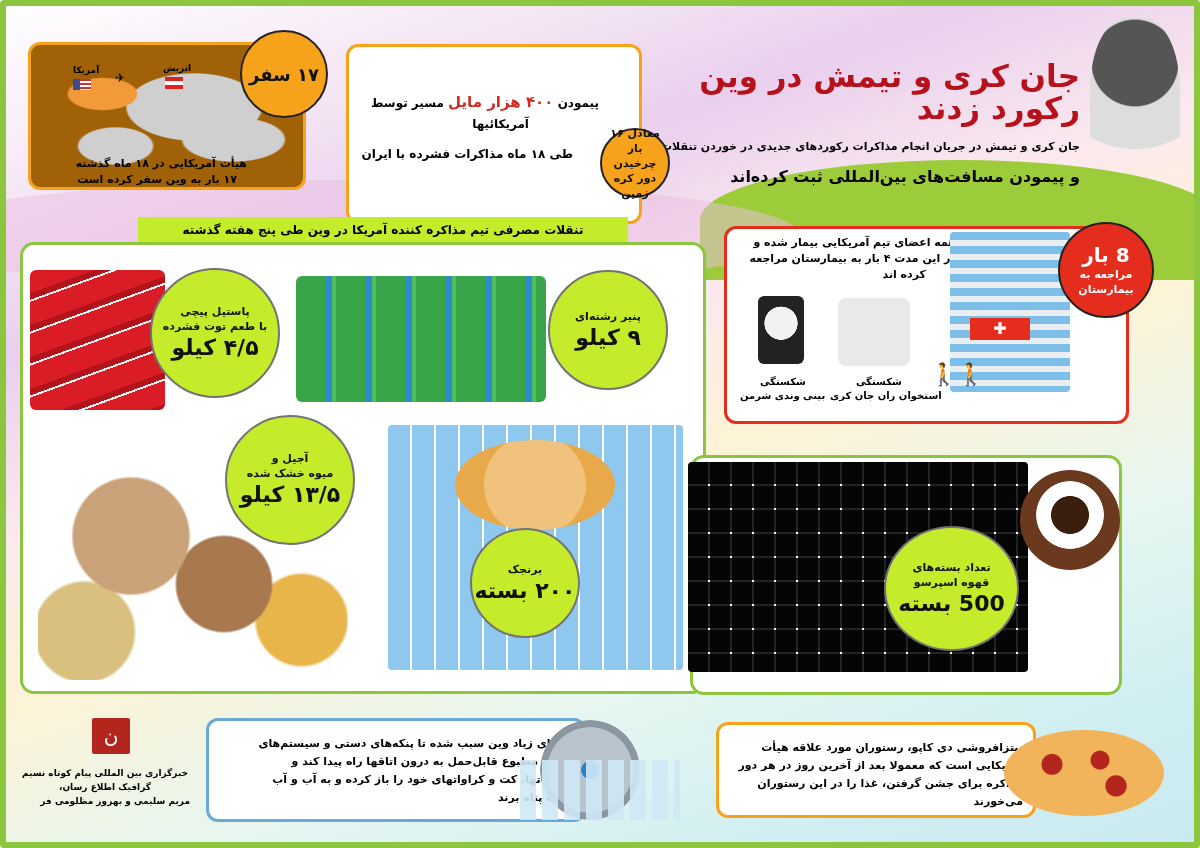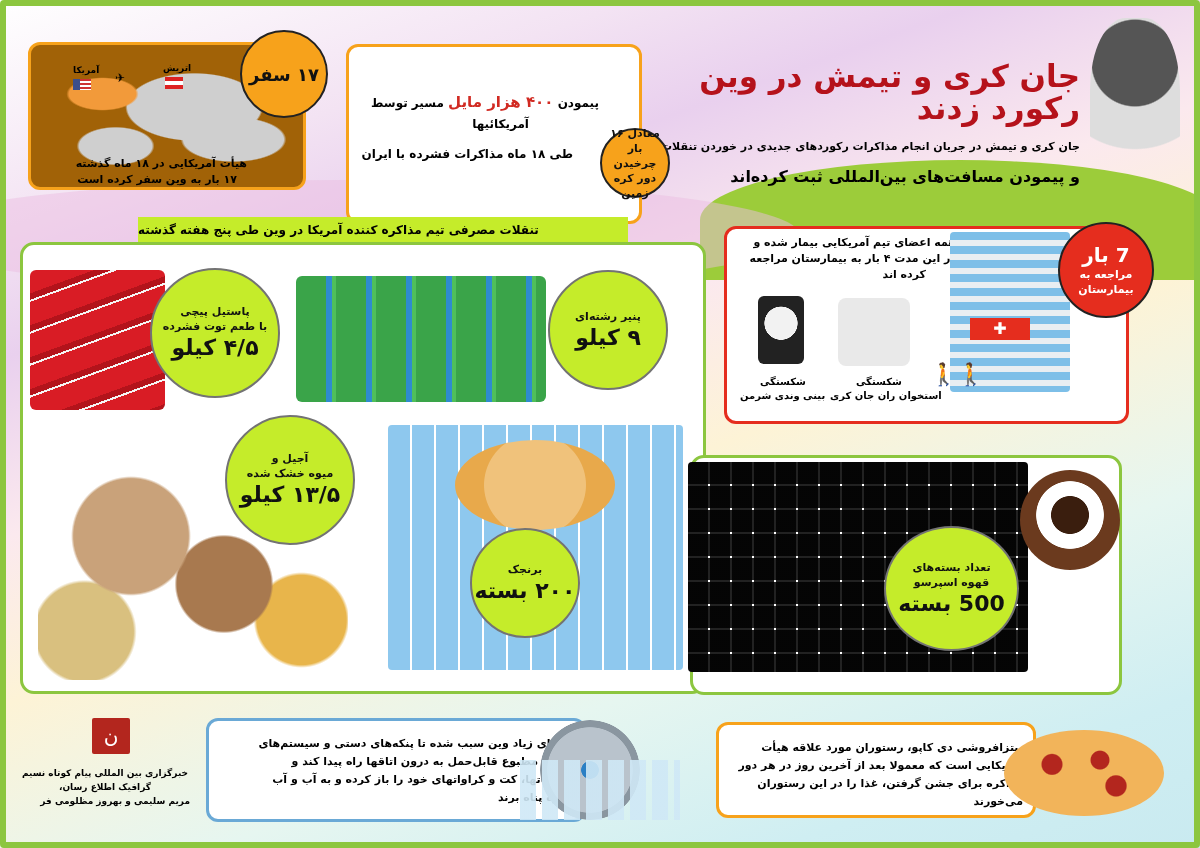--- a/index.html
+++ b/index.html
@@ -52,21 +52,21 @@
   </div>
   <div class="rtl" style="position:absolute;right:110px;top:70px;font-size:12px;font-weight:bold">آمریکائیها</div>
   <div class="rtl" style="position:absolute;right:66px;top:100px;font-size:12px;font-weight:bold">طی ۱۸ ماه مذاکرات فشرده با ایران</div>
 </div>
 <div class="circle orange small" style="left:600px;top:128px;width:70px;height:70px">
   <span>معادل ۱۶ بار</span>
   <span>چرخیدن</span>
   <span>دور کره زمین</span>
 </div>
 
-<div style="position:absolute;left:138px;top:217px;width:490px;height:25px;background:#c5ec2a;display:flex;align-items:center;">
+<div style="position:absolute;left:138px;top:217px;width:490px;height:25px;background:#c5ec2a;display:flex;align-items:center;justify-content:center">
   <span style="font-size:12px;font-weight:bold;direction:rtl">تنقلات مصرفی تیم مذاکره کننده آمریکا در وین طی پنج هفته گذشته</span>
 </div>
 
 <div class="card" style="left:20px;top:242px;width:686px;height:452px;border:3px solid #8cc63f;border-radius:14px;"></div>
 <div class="card" style="left:690px;top:455px;width:432px;height:240px;border:3px solid #8cc63f;border-radius:14px;"></div>
 
 <div class="img" style="left:30px;top:270px;width:135px;height:140px;background:repeating-linear-gradient(160deg,#d91c25 0 22px,#b3131b 22px 28px,#f5f5f5 28px 30px)"></div>
 <div class="circle lime" style="left:150px;top:268px;width:130px;height:130px">
   <span class="small">پاستیل پیچی</span>
   <span class="small">با طعم توت فشرده</span>
@@ -108,21 +108,21 @@
 <div style="position:absolute;left:950px;top:232px;width:120px;height:160px;background:repeating-linear-gradient(#7dbfe8 0 8px,#e8eef2 8px 14px);border-radius:4px"></div>
 <div style="position:absolute;left:970px;top:318px;width:60px;height:22px;background:#e52d1e;color:#fff;text-align:center;font-weight:bold;line-height:22px">✚</div>
 <div style="position:absolute;left:930px;top:362px;font-size:22px">🚶🚶</div>
 <div style="position:absolute;left:838px;top:298px;width:72px;height:68px;background:#e9e9e9;border-radius:8px"></div>
 <div style="position:absolute;left:758px;top:296px;width:46px;height:68px;background:radial-gradient(circle at 50% 40%,#f2f2f2 0 35%,#222 36%);border-radius:6px"></div>
 <div class="rtl" style="position:absolute;left:856px;top:376px;font-size:10px;font-weight:bold">شکستگی</div>
 <div class="rtl" style="position:absolute;left:830px;top:390px;font-size:10px;font-weight:bold">استخوان ران جان کری</div>
 <div class="rtl" style="position:absolute;left:760px;top:376px;font-size:10px;font-weight:bold">شکستگی</div>
 <div class="rtl" style="position:absolute;left:740px;top:390px;font-size:10px;font-weight:bold">بینی وندی شرمن</div>
 <div class="circle red" style="left:1058px;top:222px;width:96px;height:96px">
-  <span style="font-size:20px">7 بار</span>
+  <span style="font-size:20px">8 بار</span>
   <span class="small">مراجعه به</span>
   <span class="small">بیمارستان</span>
 </div>
 
 <div style="position:absolute;left:92px;top:718px;width:38px;height:36px;background:#b3261e;color:#fff;text-align:center;font-size:20px;line-height:36px;border-radius:2px">ن</div>
 <div class="rtl" style="position:absolute;left:20px;top:768px;width:170px;font-size:9px;font-weight:bold;text-align:center">خبرگزاری بین المللی پیام کوتاه نسیم</div>
 <div class="rtl" style="position:absolute;left:20px;top:782px;width:170px;font-size:9px;font-weight:bold;text-align:center">گرافیک اطلاع رسان،</div>
 <div class="rtl" style="position:absolute;left:20px;top:796px;width:170px;font-size:9px;font-weight:bold;text-align:right">مریم سلیمی و بهروز مظلومی فر</div>
 
 <div class="card" style="left:206px;top:718px;width:380px;height:104px;border:3px solid #6aa9d6;padding:14px 12px;">

